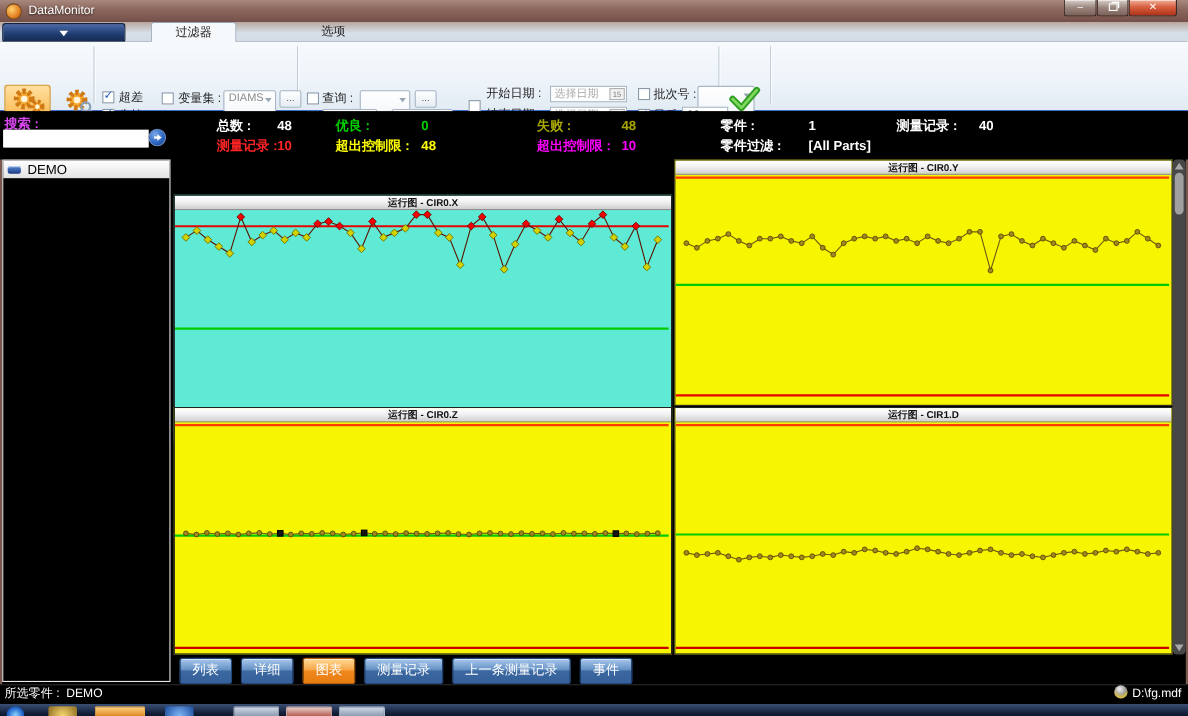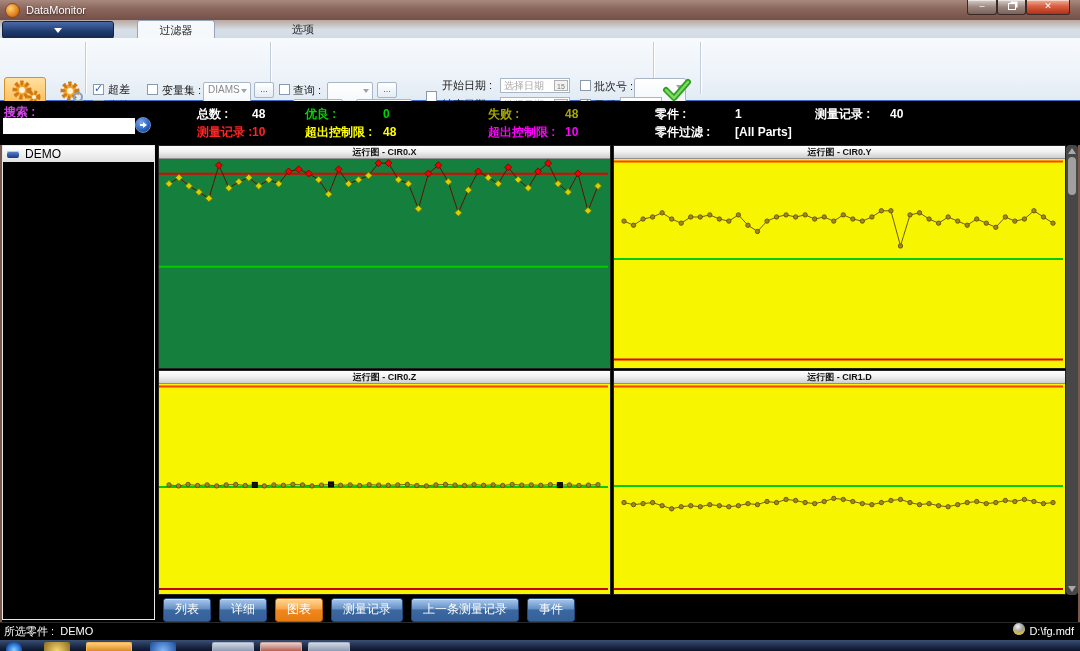--- a/index.html
+++ b/index.html
@@ -301,21 +301,21 @@
   </div>
 </div>
 
 <div class="partlist">
   <div class="part-item">
     <span class="part-icon"></span>
     <span>DEMO</span>
   </div>
 </div>
 
-<div class="chart" id="chart0" style="background: #15803d;">
+<div class="chart" id="chart0" style="background: #5eead4; margin-top: 32px;">
   <div class="chart-title">运行图 - CIR0.X</div>
   <svg width="449" height="207">
       <line x1="0" y1="14.7" x2="449" y2="14.7" stroke="#e60000" stroke-width="2"></line>
       <line x1="0" y1="107.8" x2="449" y2="107.8" stroke="#00cc00" stroke-width="2"></line>
       <polyline points="10.0,24.8 20.0,18.6 30.0,26.9 39.9,33.1 49.9,39.3 59.9,6.2 69.9,29.0 79.8,22.8 89.8,18.6 99.8,26.9 109.8,20.7 119.7,24.8 129.7,12.4 139.7,10.4 149.7,14.5 159.7,20.7 169.6,35.2 179.6,10.4 189.6,24.8 199.6,20.7 209.5,16.6 219.5,4.1 229.5,4.1 239.5,20.7 249.4,24.8 259.4,49.7 269.4,14.5 279.4,6.2 289.3,22.8 299.3,53.8 309.3,31.0 319.3,12.4 329.3,18.6 339.2,24.8 349.2,8.3 359.2,20.7 369.2,29.0 379.1,12.4 389.1,4.1 399.1,24.8 409.1,33.1 419.0,14.5 429.0,51.8 439.0,26.9" fill="none" stroke="#5a1400" stroke-width="1"></polyline>
       <polygon points="10,21.34 13.5,24.84 10,28.34 6.5,24.84" fill="#d2d200" stroke="#6e6e00" stroke-width="0.8"></polygon>
       <polygon points="19.97674418604651,15.129999999999999 23.47674418604651,18.63 19.97674418604651,22.13 16.47674418604651,18.63" fill="#d2d200" stroke="#6e6e00" stroke-width="0.8"></polygon>
       <polygon points="29.953488372093023,23.41 33.45348837209302,26.91 29.953488372093023,30.41 26.453488372093023,26.91" fill="#d2d200" stroke="#6e6e00" stroke-width="0.8"></polygon>
       <polygon points="39.93023255813954,29.619999999999997 43.43023255813954,33.12 39.93023255813954,36.62 36.43023255813954,33.12" fill="#d2d200" stroke="#6e6e00" stroke-width="0.8"></polygon>
       <polygon points="49.906976744186046,35.83 53.406976744186046,39.33 49.906976744186046,42.83 46.406976744186046,39.33" fill="#d2d200" stroke="#6e6e00" stroke-width="0.8"></polygon>

